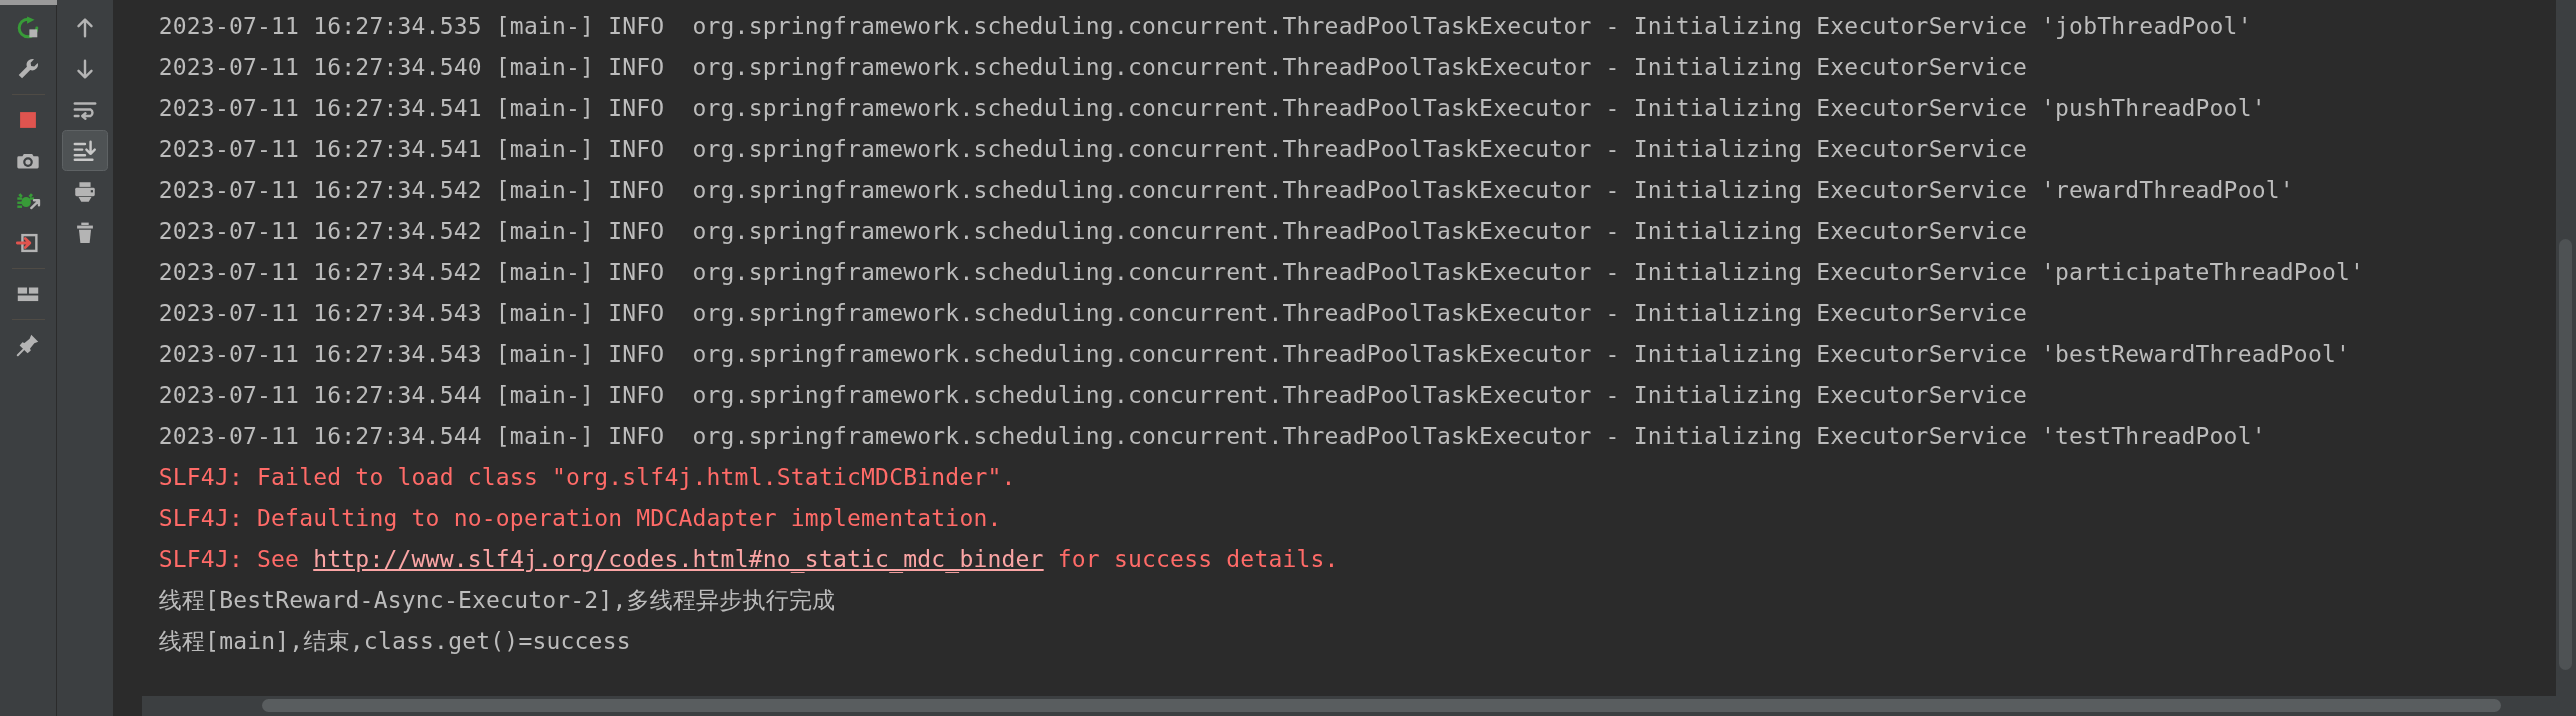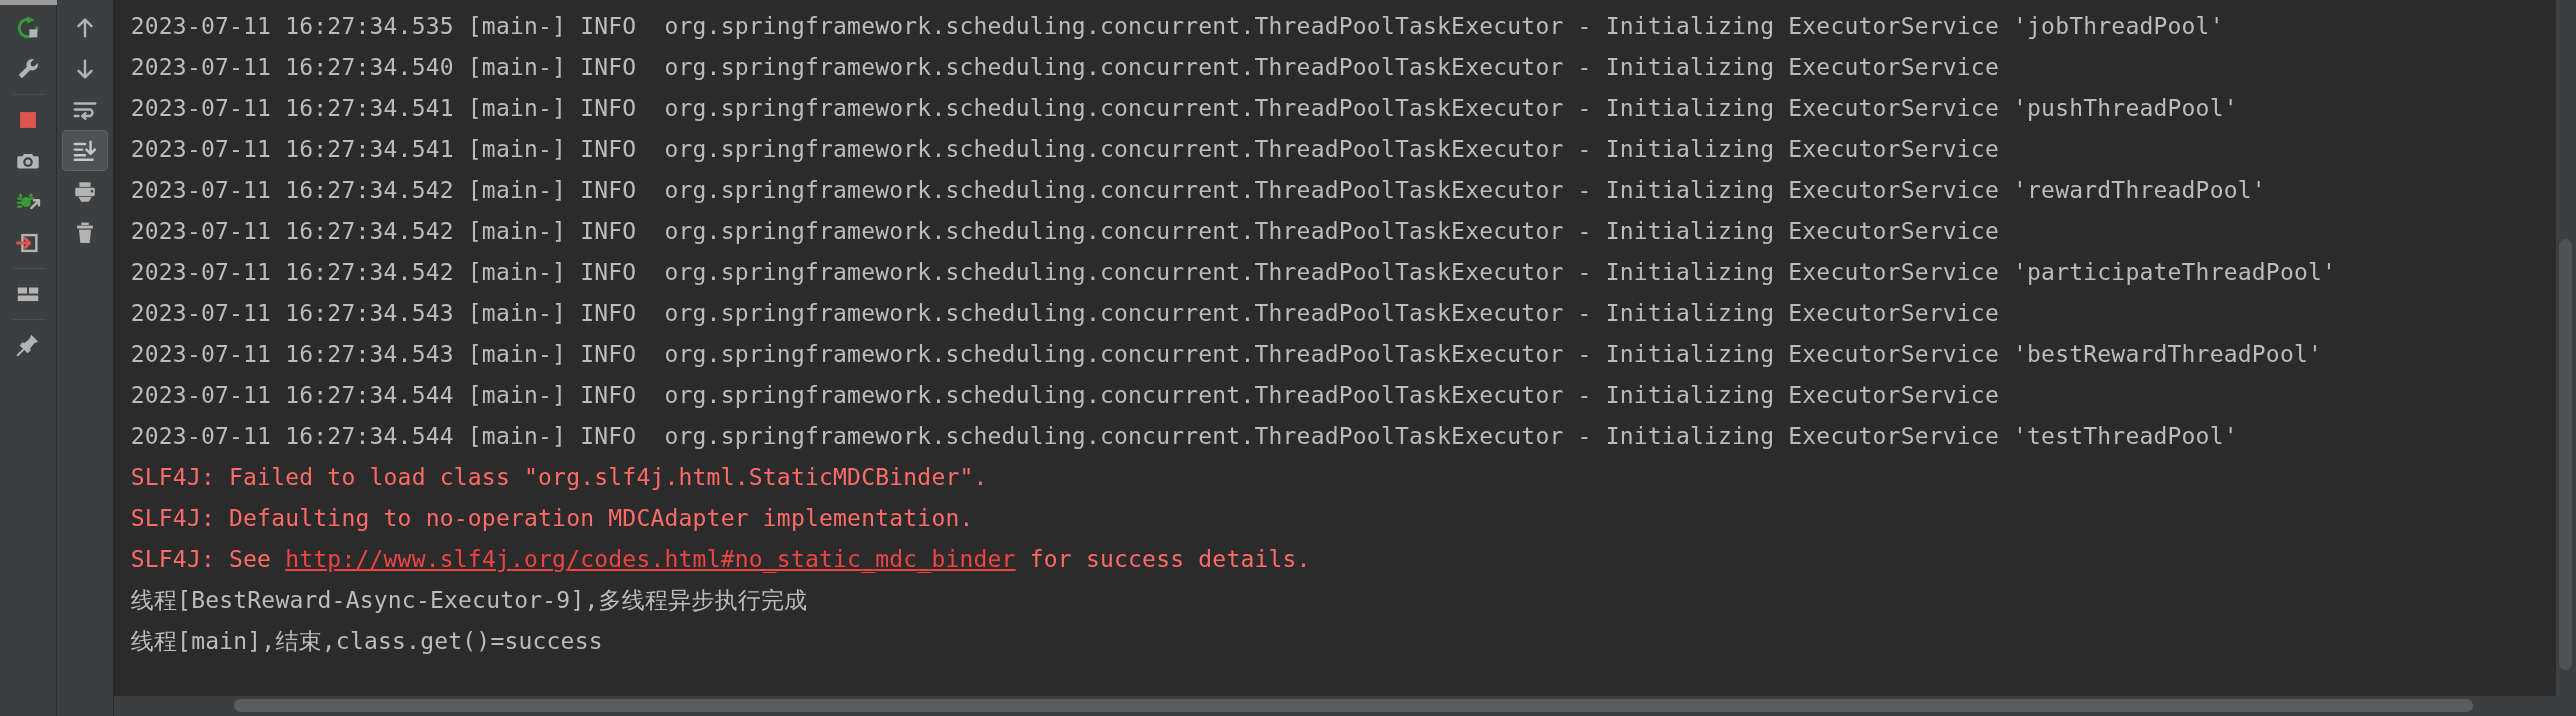--- a/index.html
+++ b/index.html
@@ -54,20 +54,21 @@
     margin: 4.6px 0;
   }
   .tb-btn svg { display: block; }
 
   
   .console {
     position: relative;
     flex: 1 1 auto;
     background: #2b2b2b;
     overflow: hidden;
+    margin-left: 28px;
   }
   .log {
     position: absolute;
     left: 0;
     top: 0;
     right: 0;
     padding: 5.6px 0 0 16.7px;
     box-sizing: border-box;
   }
   .log-line {
@@ -75,21 +76,21 @@
     line-height: 41px;
     font-size: 23px;
     letter-spacing: 0.2px;
     white-space: pre;
     color: #bbbbbb;
   }
   .log-line.info { color: #bcbcbc; }
   .log-line.error { color: #ff6b68; }
   .log-line.plain { color: #bcbcbc; }
   .log-link {
-    color: #ef4444;
+    color: #fca5a5;
     text-decoration: underline;
     cursor: pointer;
   }
 
   
   .vscroll {
     position: absolute;
     top: 0;
     right: 0;
     width: 20.4px;
@@ -268,21 +269,21 @@
         <div class="log-line info">2023-07-11 16:27:34.542 [main-] INFO  org.springframework.scheduling.concurrent.ThreadPoolTaskExecutor - Initializing ExecutorService 'rewardThreadPool'</div>
         <div class="log-line info">2023-07-11 16:27:34.542 [main-] INFO  org.springframework.scheduling.concurrent.ThreadPoolTaskExecutor - Initializing ExecutorService</div>
         <div class="log-line info">2023-07-11 16:27:34.542 [main-] INFO  org.springframework.scheduling.concurrent.ThreadPoolTaskExecutor - Initializing ExecutorService 'participateThreadPool'</div>
         <div class="log-line info">2023-07-11 16:27:34.543 [main-] INFO  org.springframework.scheduling.concurrent.ThreadPoolTaskExecutor - Initializing ExecutorService</div>
         <div class="log-line info">2023-07-11 16:27:34.543 [main-] INFO  org.springframework.scheduling.concurrent.ThreadPoolTaskExecutor - Initializing ExecutorService 'bestRewardThreadPool'</div>
         <div class="log-line info">2023-07-11 16:27:34.544 [main-] INFO  org.springframework.scheduling.concurrent.ThreadPoolTaskExecutor - Initializing ExecutorService</div>
         <div class="log-line info">2023-07-11 16:27:34.544 [main-] INFO  org.springframework.scheduling.concurrent.ThreadPoolTaskExecutor - Initializing ExecutorService 'testThreadPool'</div>
         <div class="log-line error">SLF4J: Failed to load class "org.slf4j.html.StaticMDCBinder".</div>
         <div class="log-line error">SLF4J: Defaulting to no-operation MDCAdapter implementation.</div>
         <div class="log-line error"><span>SLF4J: See </span><span class="log-link">http://www.slf4j.org/codes.html#no_static_mdc_binder</span><span> for success details.</span></div>
-        <div class="log-line plain">线程[BestReward-Async-Executor-9],多线程异步执行完成</div>
+        <div class="log-line plain">线程[BestReward-Async-Executor-2],多线程异步执行完成</div>
         <div class="log-line plain">线程[main],结束,class.get()=success</div>
       </div>
 
     <div class="vscroll">
       <div class="vscroll-thumb"></div>
     </div>
 
     <div class="hscroll">
       <div class="hscroll-thumb"></div>
     </div>

